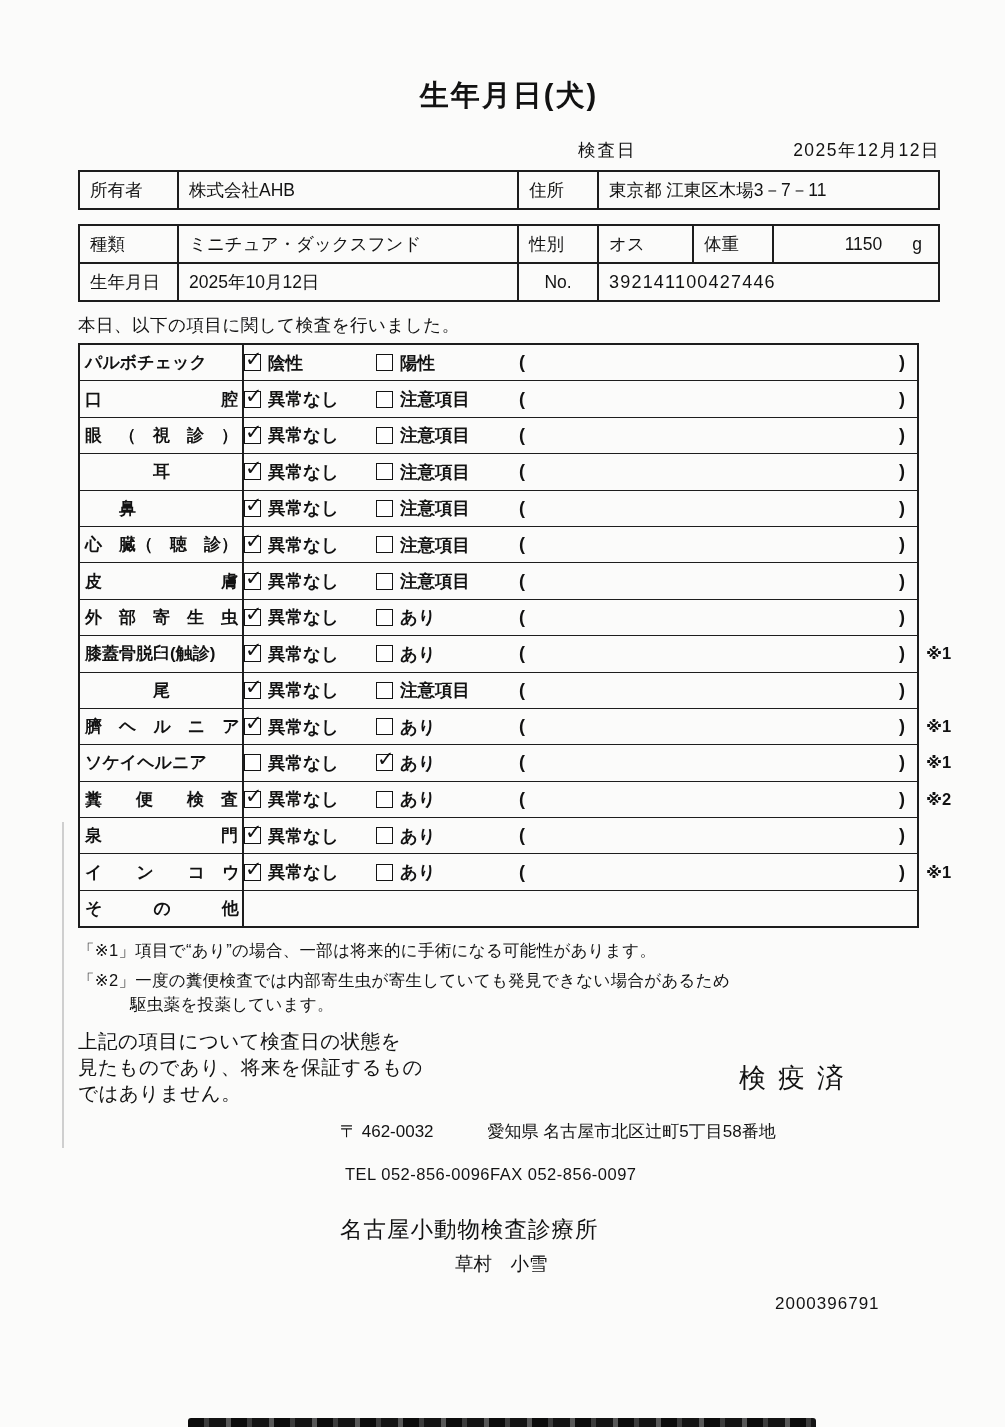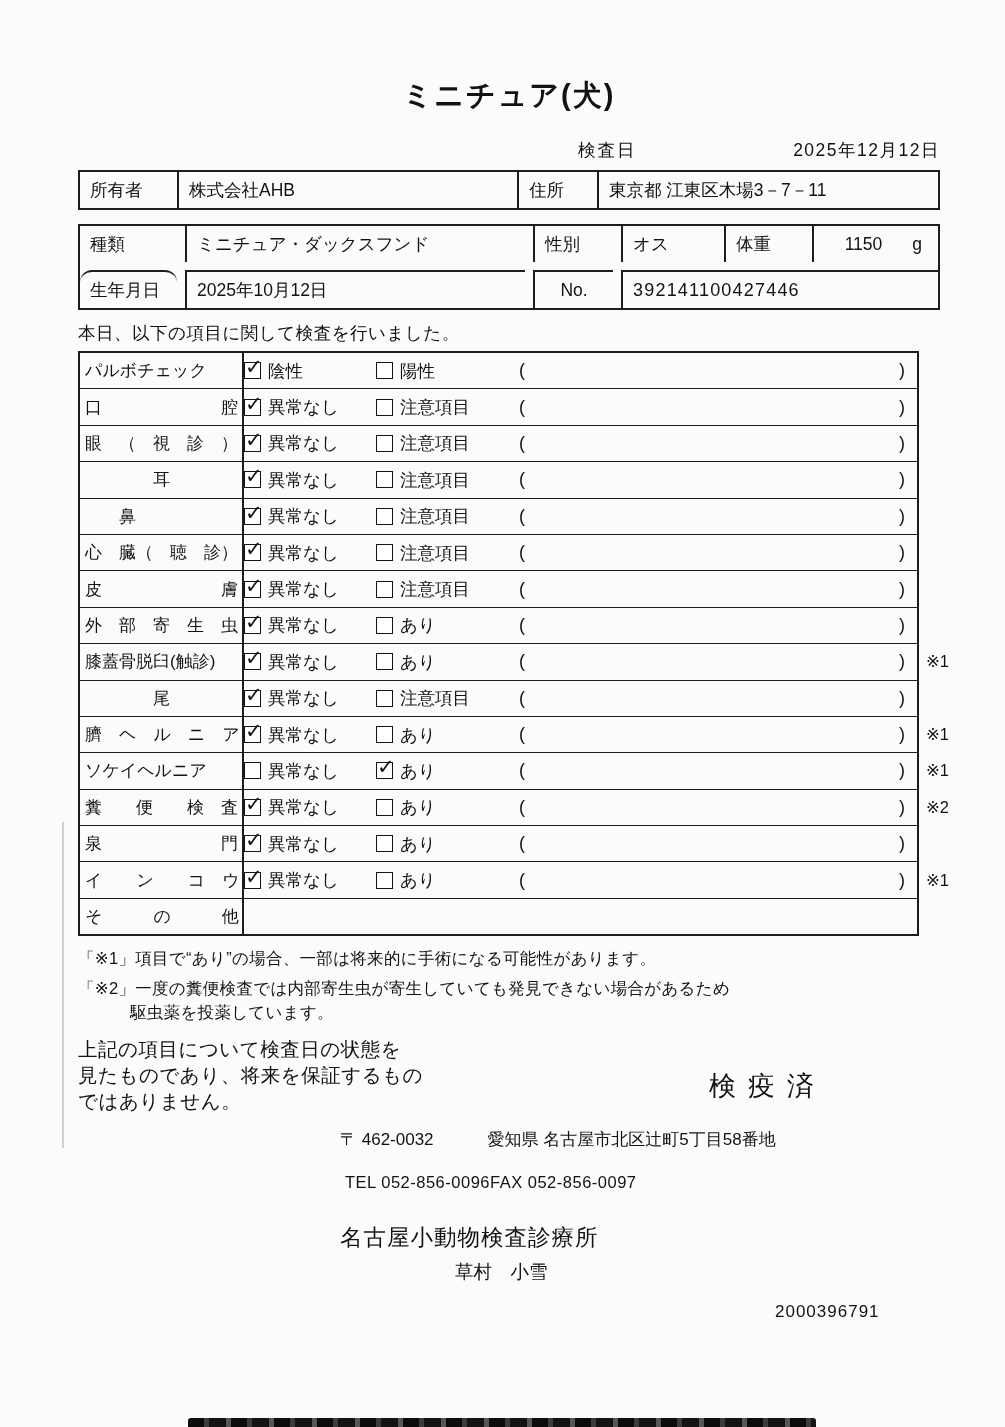--- a/index.html
+++ b/index.html
@@ -5,61 +5,61 @@
   html,body{margin:0;padding:0;}
   body{background:#d9d9d9;font-family:"Liberation Sans","DejaVu Sans",sans-serif;}
   .page{position:relative;width:1005px;height:1427px;margin:0 auto;background:#fbfbfa;color:#121212;overflow:hidden;}
   .content{position:relative;padding:0 65px 0 78px;}
   .title{padding-top:76px;margin:0;text-align:center;font-size:29px;font-weight:bold;letter-spacing:2px;}
   .date-line{display:flex;align-items:baseline;margin-top:22px;font-size:17.5px;}
   .date-line .dl-lbl{margin-left:500px;letter-spacing:2px;}
   .date-line .dl-val{margin-left:auto;letter-spacing:1.5px;}
   .tbl{display:grid;border:2px solid #1d1d1d;font-size:17.5px;}
   .tbl-owner{grid-template-columns:97px 340px 80px 1fr;margin-top:8px;}
-  .tbl-pet{grid-template-columns:97px 340px 80px 95px 80px 1fr;margin-top:14px;gap:8px;}
+  .tbl-pet{grid-template-columns:97px 340px 80px 95px 80px 1fr;margin-top:14px;}
   .cell{display:flex;align-items:center;height:36px;padding:0 10px;border-left:2px solid #1d1d1d;white-space:nowrap;}
-  .cell.rs{border-left:none;border-radius:12px;}
+  .cell.rs{border-left:none;}
   .cell.bt{border-top:2px solid #1d1d1d;text-align:right;}
   .cell.center{justify-content:center;padding:0 4px;}
   .cell.weight{justify-content:flex-end;gap:30px;padding-right:16px;}
   .cell.num{letter-spacing:1.2px;font-size:18px;}
   .cell.span3{grid-column:4/7;}
   .intro{margin:11px 0 0;font-size:17.5px;letter-spacing:.5px;}
-  .chk{margin-top:6px;width:837px;border:2px solid #1d1d1d;}
+  .chk{margin-top:6px;width:837px;border:2px solid #1d1d1d;font-weight:bold;}
   .chk-row{position:relative;display:grid;grid-template-columns:164px 132px 135px 1fr;align-items:center;height:35.4px;}
   .chk-row + .chk-row{border-top:1.6px solid #1d1d1d;}
   .chk-row .name{height:100%;display:flex;align-items:center;border-right:2px solid #1d1d1d;padding:0 5px;font-size:17px;white-space:pre;}
   .opt{display:flex;align-items:center;gap:7px;font-size:17.5px;}
   .cb{flex:none;width:15px;height:15px;border:1.9px solid #141414;position:relative;background:#fff;}
   .cb.checked::after{content:"✓";position:absolute;left:0;top:-8px;font-size:21px;font-weight:bold;color:#111;}
   .paren-zone{display:flex;justify-content:space-between;padding:0 12px 0 8px;font-size:18px;}
   .rnote{position:absolute;left:100%;padding-left:9px;font-size:16.5px;white-space:nowrap;}
   .note-line{margin:0;font-size:16.5px;letter-spacing:.3px;}
   .n1{margin-top:12px;}
   .n2{margin-top:8px;}
   .n3{margin-top:2px;margin-left:52px;}
   .disc-wrap{position:relative;margin-top:12px;}
   .disc p{margin:0;font-size:19.5px;line-height:26px;letter-spacing:.5px;}
-  .stamp{position:absolute;top:32px;right:114px;font-size:27px;letter-spacing:12px;}
+  .stamp{position:absolute;top:32px;right:84px;font-size:27px;letter-spacing:12px;}
   .addr-line{display:flex;gap:54px;margin-top:14px;margin-left:262px;font-size:17px;}
   .tel-line{display:flex;margin-top:22px;margin-left:267px;font-size:16.5px;letter-spacing:.5px;}
   .clinic{margin-top:30px;margin-left:262px;font-size:22.5px;letter-spacing:1px;}
   .vet{margin-top:6px;margin-left:377px;font-size:18.5px;}
   .serial{margin-top:18px;margin-left:697px;font-size:17px;letter-spacing:1px;}
   .scan-line{position:absolute;left:62px;top:822px;width:1.5px;height:326px;background:#cfcfcf;}
   .scan-artifact{position:absolute;bottom:0;left:188px;width:628px;height:9px;border-radius:3px 3px 0 0;
     background:repeating-linear-gradient(90deg,#0c0c0c 0 16px,#3c3c3c 16px 21px,#141414 21px 38px,#575757 38px 43px);}
 </style>
 </head>
 <body>
 
 <div class="page">
   <div class="content">
 
-    <h1 class="title">ミニチュア(犬)</h1>
+    <h1 class="title">生年月日(犬)</h1>
 
     <div class="date-line">
       <span class="dl-lbl">検査日</span>
       <span class="dl-val">2025年12月12日</span>
     </div>
 
     <div class="tbl tbl-owner">
       <div class="cell rs">所有者</div>
       <div class="cell">株式会社AHB</div>
       <div class="cell">住所</div>

